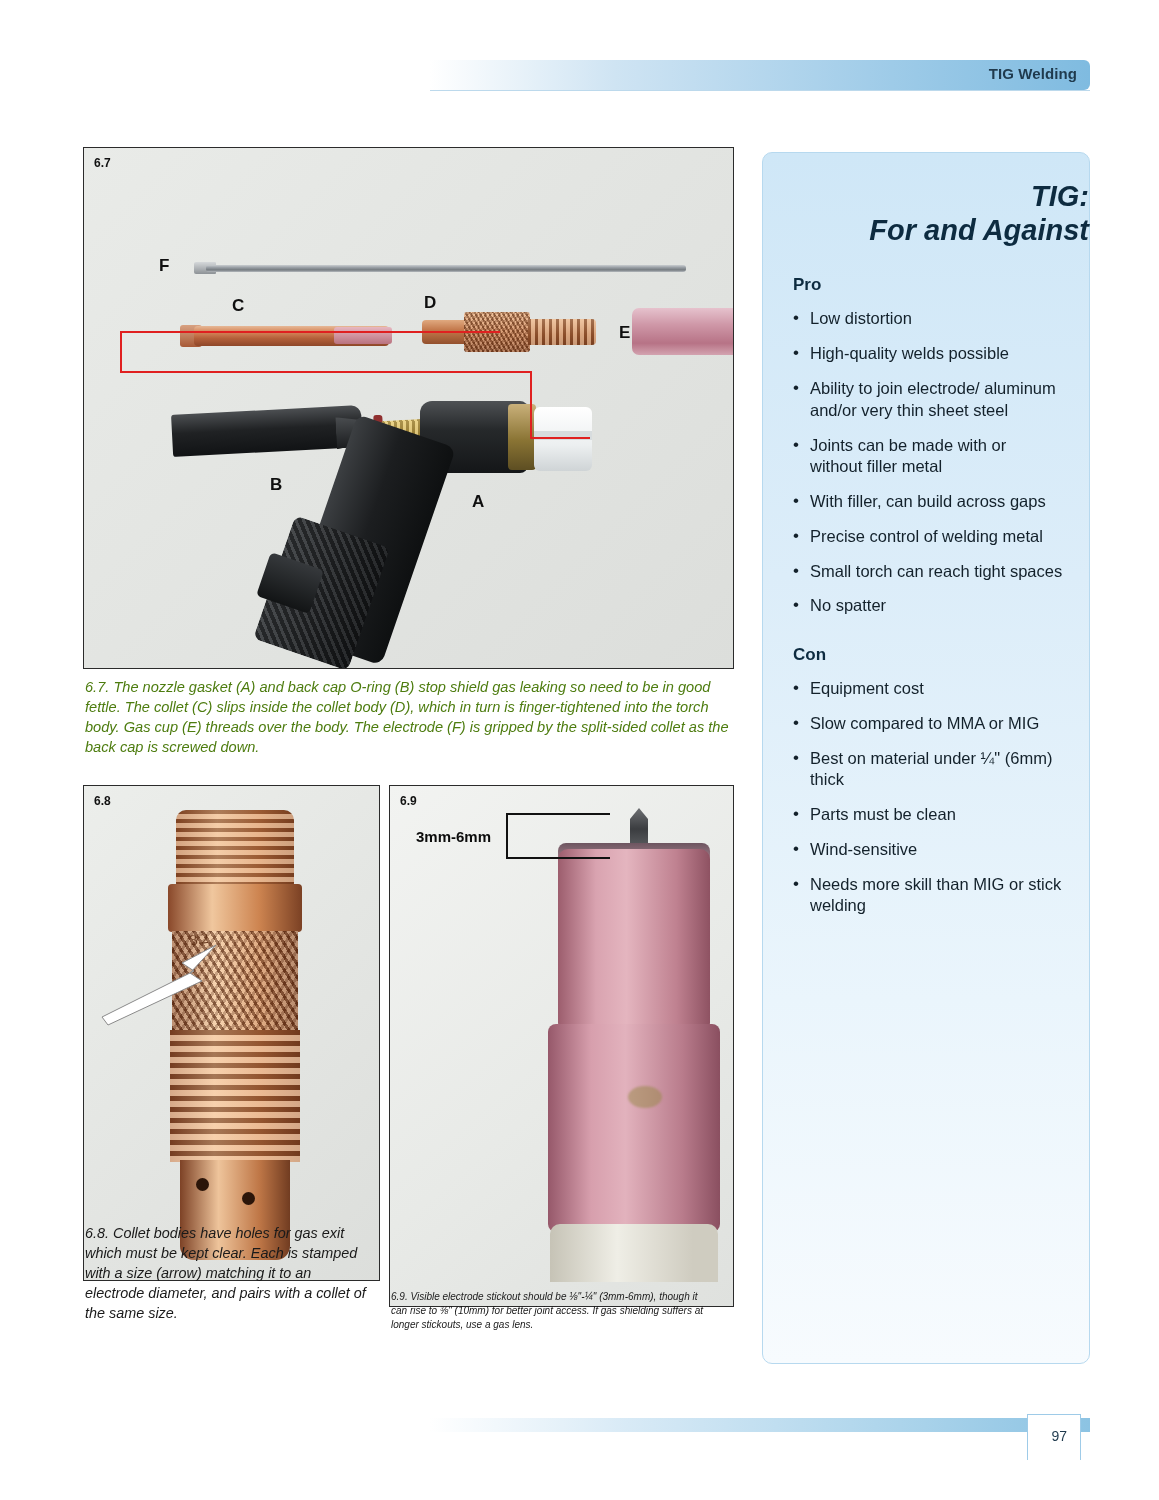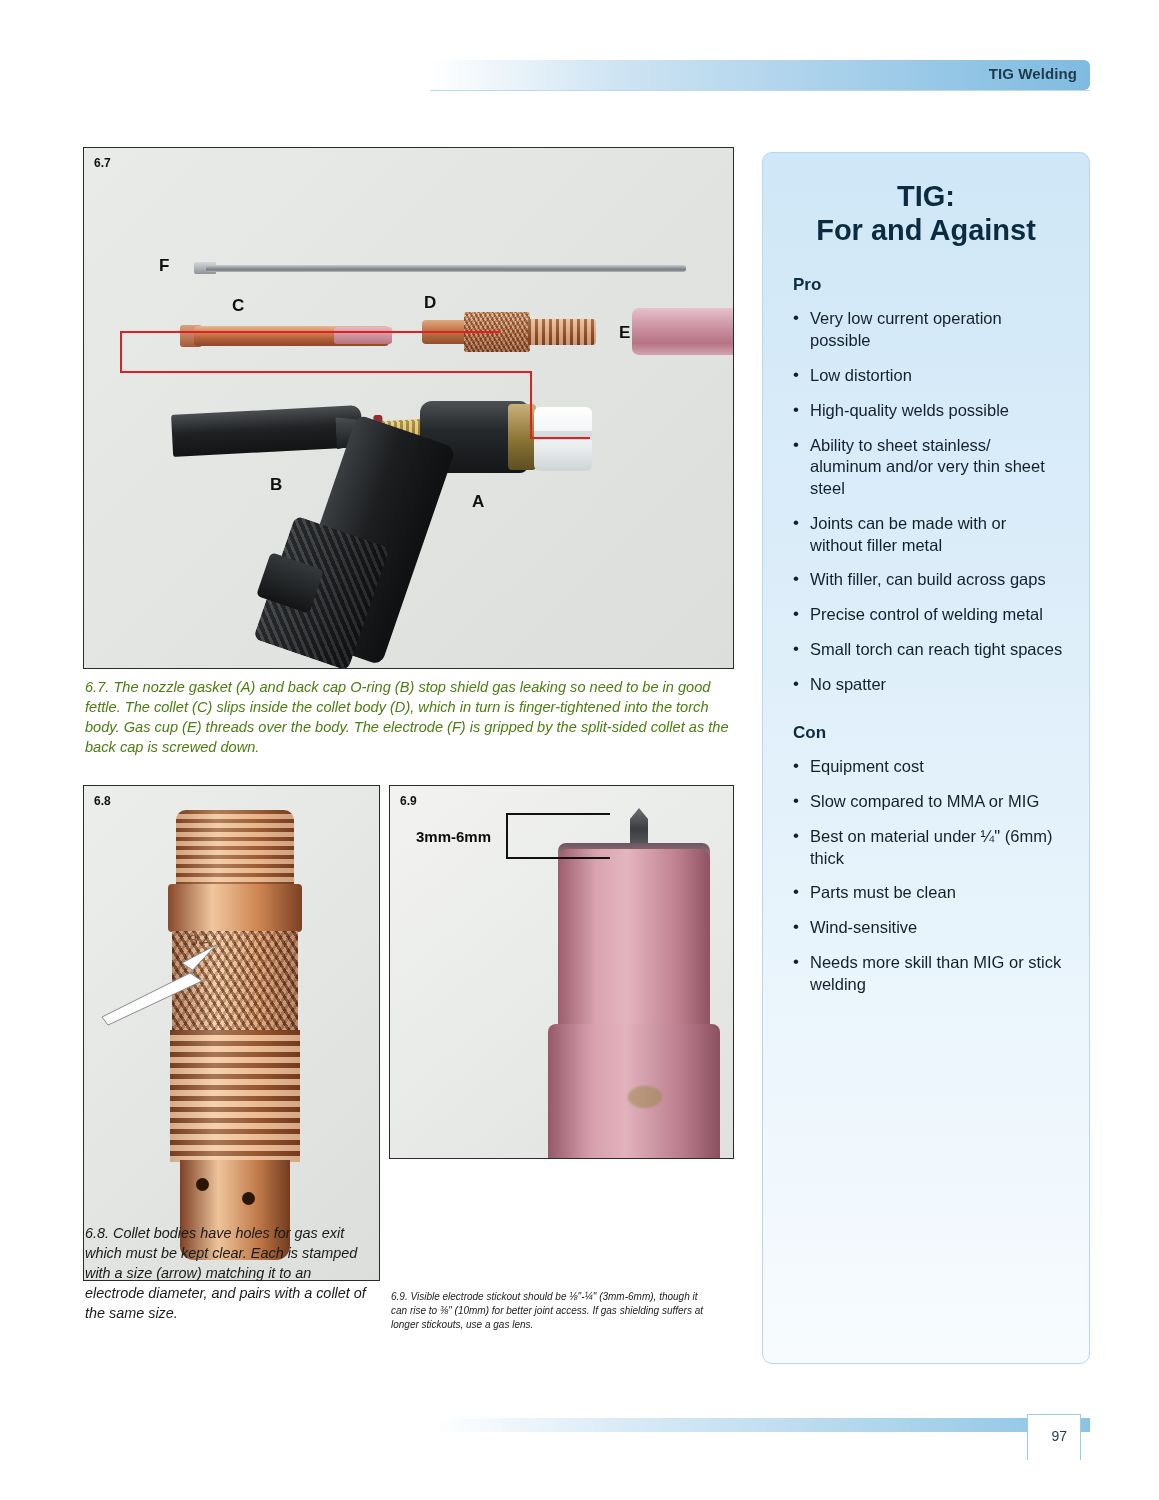--- a/index.html
+++ b/index.html
@@ -414,21 +414,21 @@
     z-index: 15;
     opacity: 0.85;
   }
 
   
   .fig69 {
     position: absolute;
     top: 785px;
     left: 389px;
     width: 345px;
-    height: 374px;
+    height: 522px;
     border: 1px solid #2b2b2b;
     box-sizing: border-box;
     background: linear-gradient(140deg, #f2f3f1 0%, #e8eae7 55%, #dfe1de 100%);
     overflow: hidden;
   }
   .cup69 {
     position: absolute;
     top: 63px;
     left: 168px;
     width: 152px;
@@ -519,26 +519,27 @@
     top: 152px;
     left: 762px;
     width: 328px;
     height: 1212px;
     border-radius: 10px;
     border: 1px solid #b7d9ef;
     background: linear-gradient(to bottom, #cfe7f7 0%, #dcedf9 35%, #eaf5fc 70%, #f7fbfe 100%);
     box-sizing: border-box;
   }
   .sb-title {
-    text-align: center;
+    text-align: right;
     font-weight: bold;
     color: #0d2b40;
     font-size: 29px;
     line-height: 1.18;
     margin-top: 26px;
+    font-style: italic;
   }
   .sb-head {
     margin: 28px 0 4px 30px;
     font-size: 17px;
     font-weight: bold;
     color: #0d2b40;
   }
   .sb-list {
     list-style: none;
     margin: 0;
@@ -653,24 +654,23 @@
 <div class="cap69">6.9. Visible electrode stickout should be ⅛"-¼" (3mm-6mm), though it can rise to ⅜" (10mm) for better joint access. If gas shielding suffers at longer stickouts, use a gas lens.</div>
 
 <div class="sidebar">
   <div class="sb-title">
     <div>TIG:</div>
     <div>For and Against</div>
   </div>
 
   <div class="sb-head">Pro</div>
   <ul class="sb-list">
-    <li>Very low current operation possible</li>
     <li>Low distortion</li>
     <li>High-quality welds possible</li>
-    <li>Ability to sheet stainless/ aluminum and/or very thin sheet steel</li>
+    <li>Ability to join electrode/ aluminum and/or very thin sheet steel</li>
     <li>Joints can be made with or without filler metal</li>
     <li>With filler, can build across gaps</li>
     <li>Precise control of welding metal</li>
     <li>Small torch can reach tight spaces</li>
     <li>No spatter</li>
   </ul>
 
   <div class="sb-head">Con</div>
   <ul class="sb-list">
     <li>Equipment cost</li>

